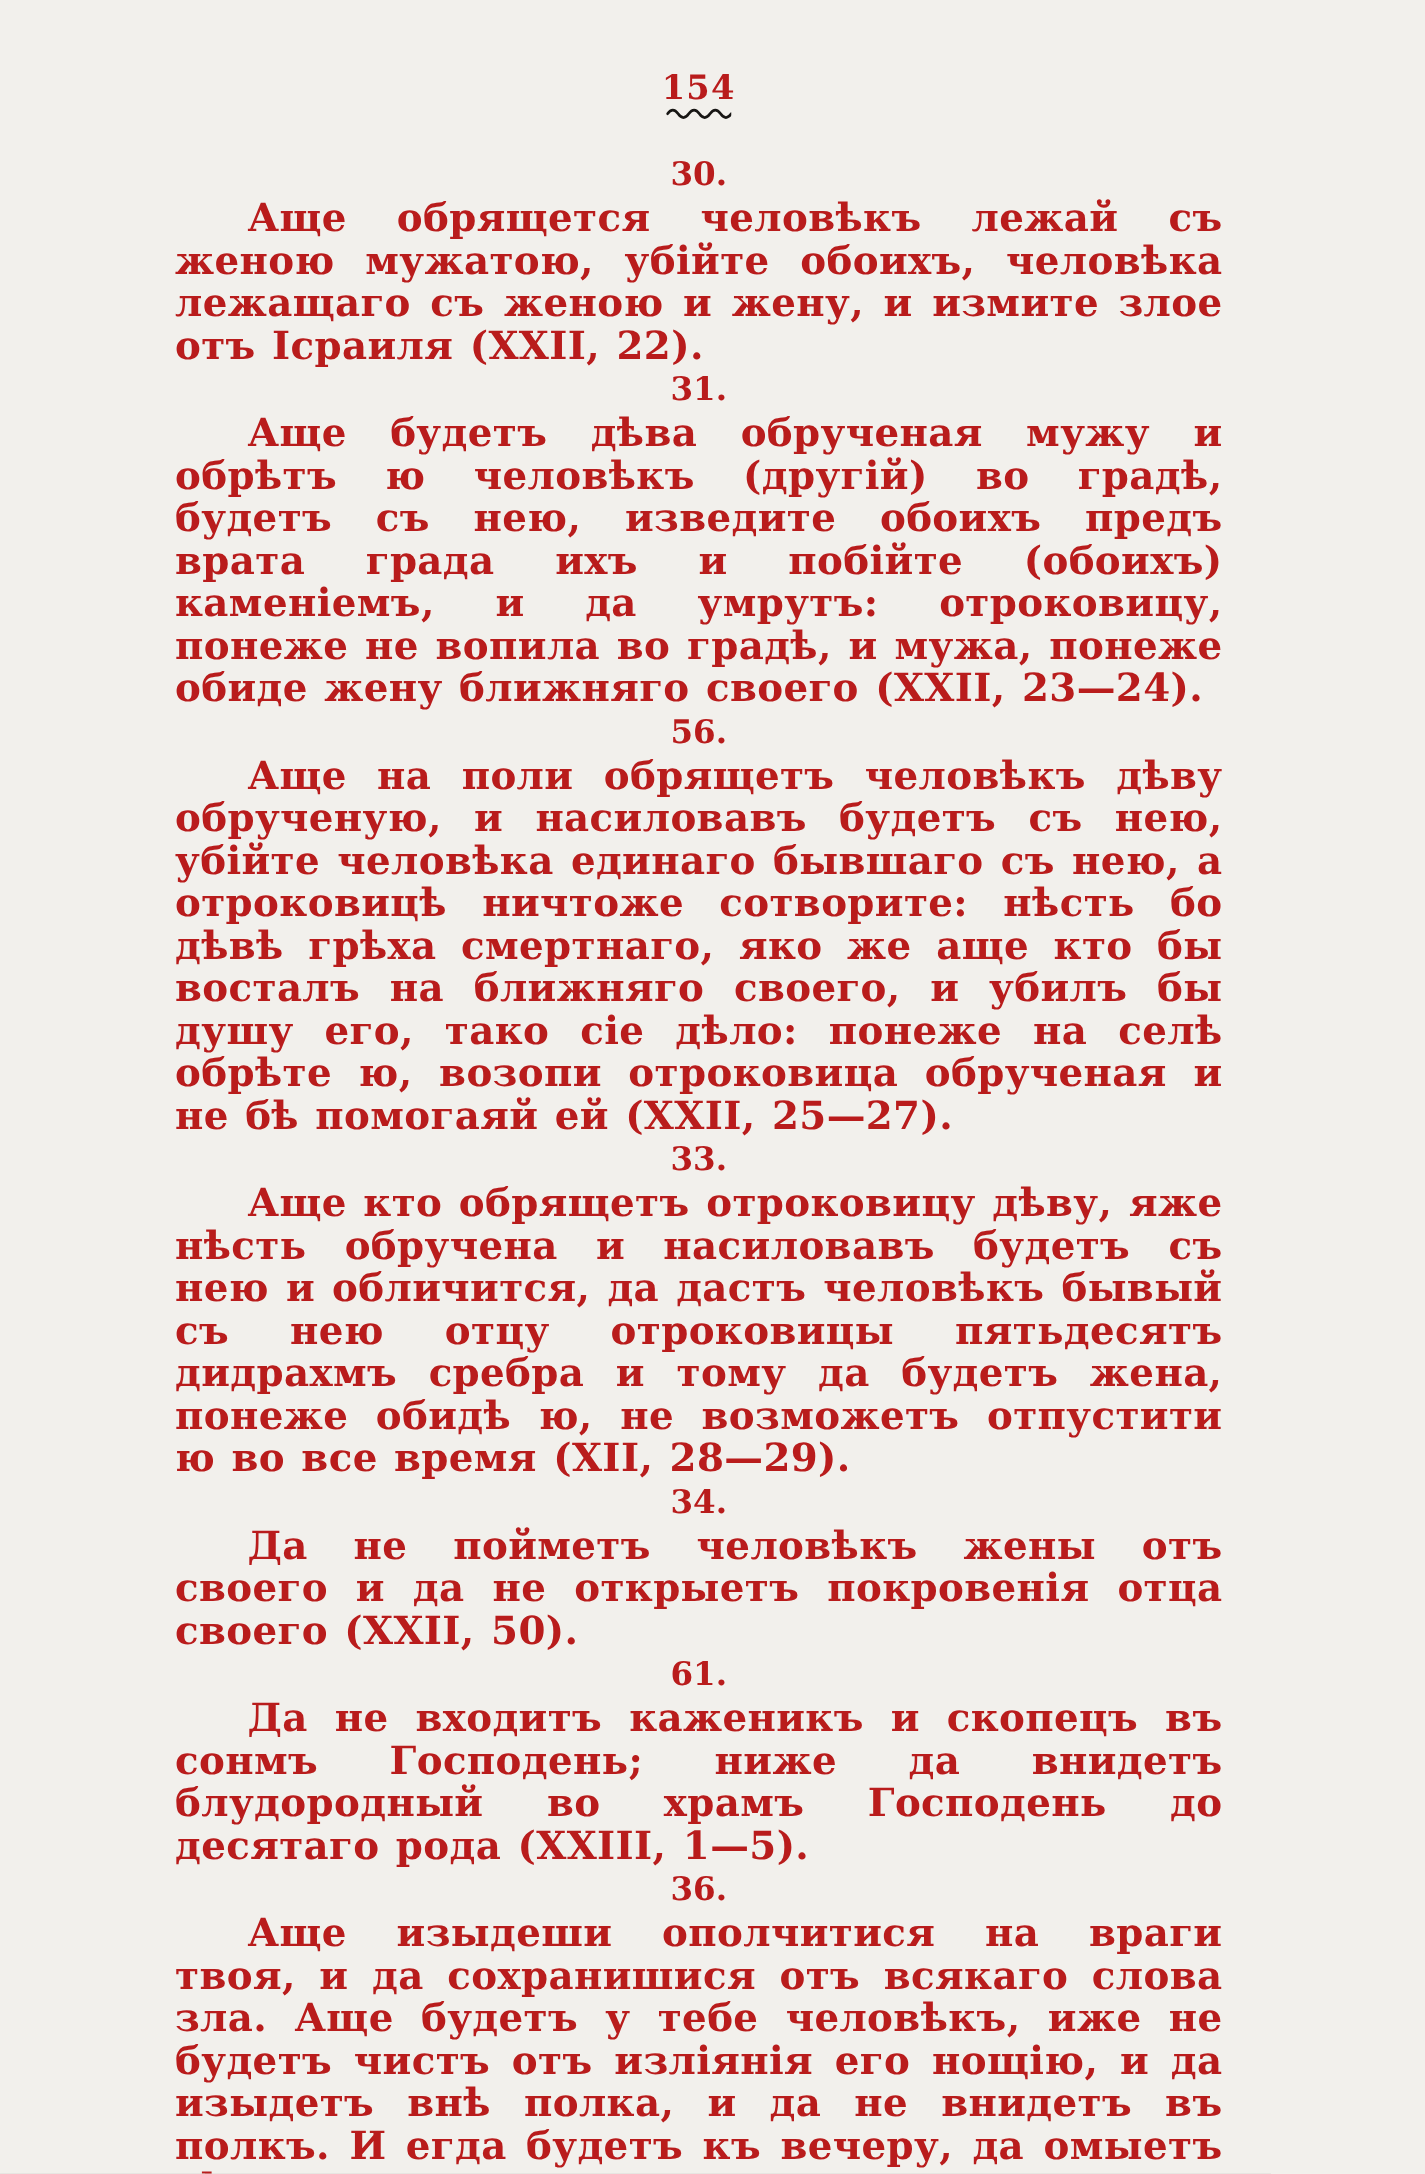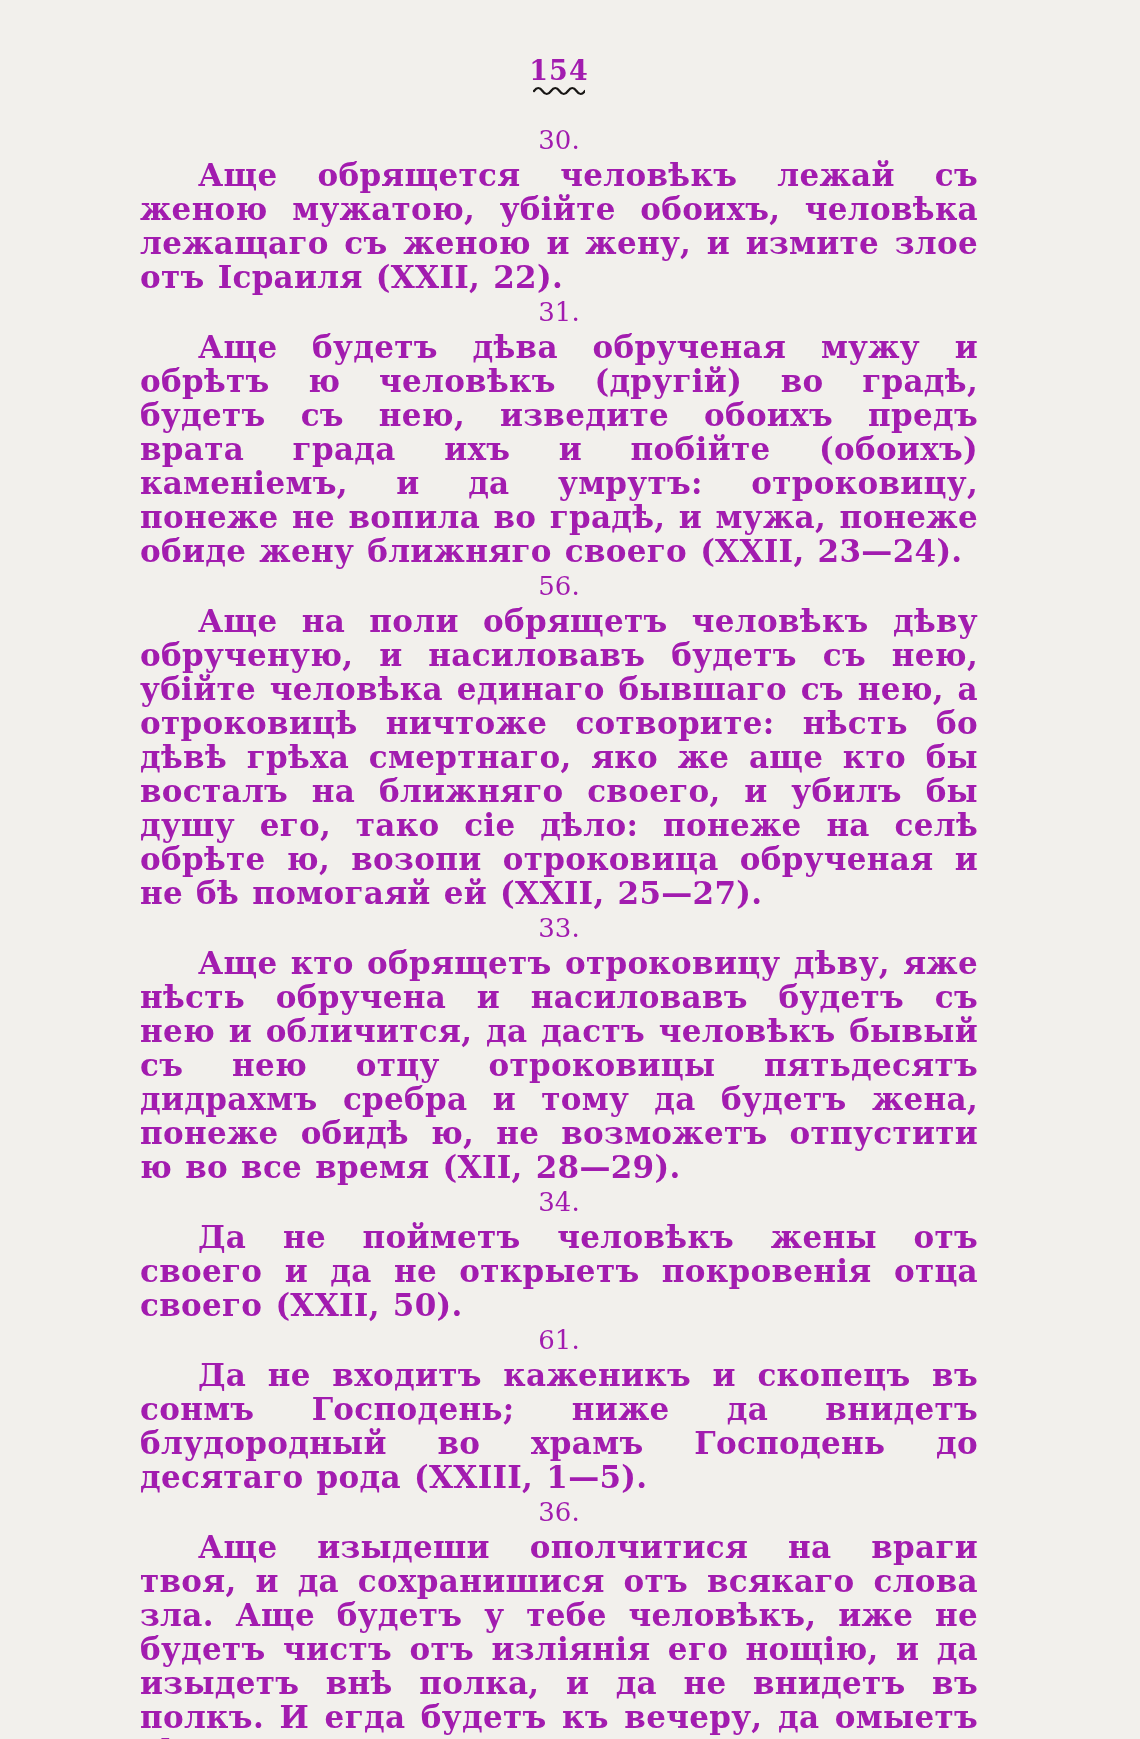--- a/index.html
+++ b/index.html
@@ -6,21 +6,21 @@
   html, body {
     background: #d8d6d2;
     font-family: "DejaVu Serif", "Liberation Serif", serif;
   }
   .page {
     position: relative;
     width: 1140px;
     height: 1739px;
     margin: 0 auto;
     background: #f2f0ec;
-    color: #a21caf;
+    color: #b91c1c;
     overflow: hidden;
     padding: 56px 162px 40px 140px;
   }
   .page-number-wrap {
     text-align: center;
     margin-bottom: 26px;
   }
   .page-number {
     display: inline-block;
     font-size: 27px;
@@ -28,21 +28,21 @@
     letter-spacing: 1px;
     line-height: 30px;
   }
   .squiggle {
     display: block;
     margin: 0 auto;
   }
   .section-number {
     text-align: center;
     font-size: 26px;
-    font-weight: normal;
+    font-weight: bold;
     line-height: 34px;
     padding: 1px 0;
   }
   .para {
     font-size: 31px;
     font-weight: bold;
     line-height: 34px;
     text-align: justify;
     text-indent: 58px;
     letter-spacing: 0.3px;

